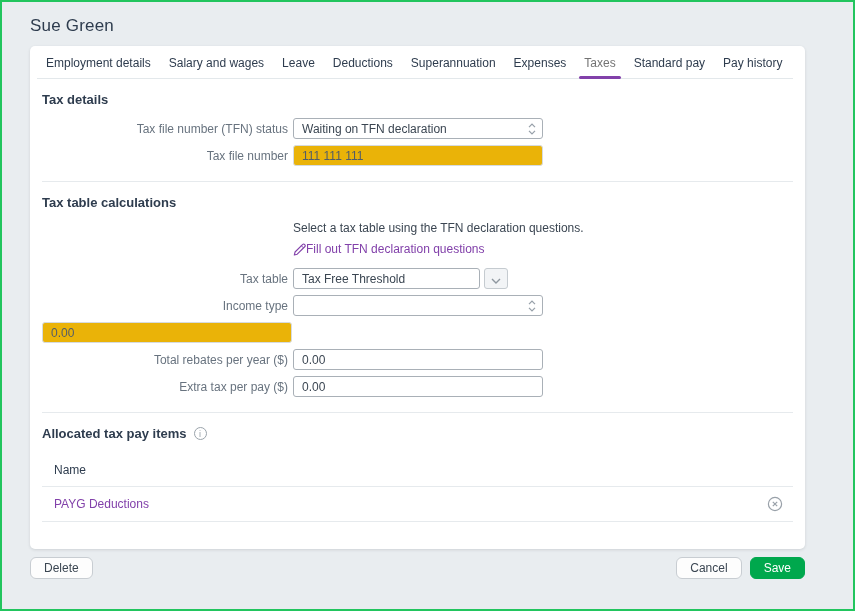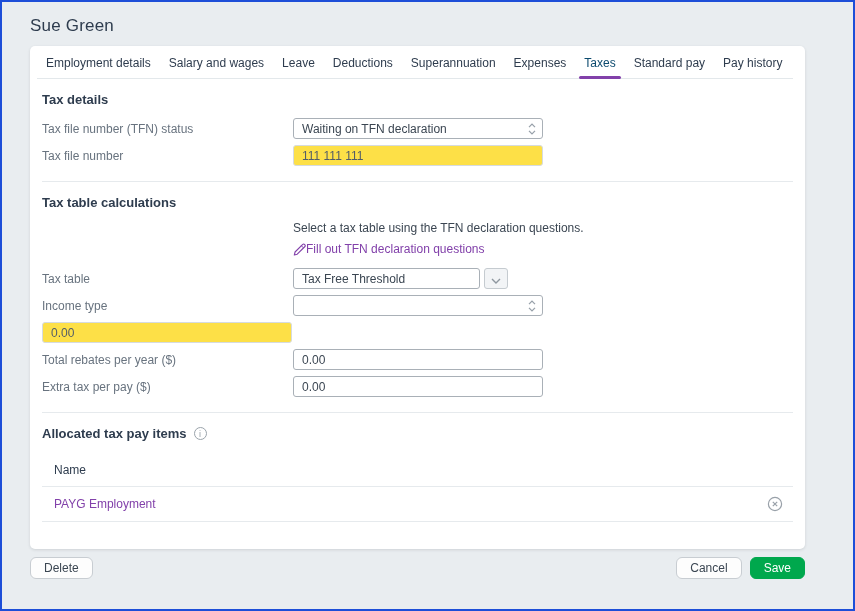--- a/index.html
+++ b/index.html
@@ -1,53 +1,53 @@
 <!DOCTYPE html>
 <html><head>
 <meta charset="utf-8">
 <style>
   * { margin:0; padding:0; box-sizing:border-box; }
   html,body { width:855px; height:611px; }
   body { font-family:"Liberation Sans", sans-serif; background:#fff; }
   .frame {
-    width:855px; height:611px; border:2px solid #1d4ed8;
+    width:855px; height:611px; border:2px solid #22c55e;
     background:#e9edf0; overflow:hidden; position:relative;
   }
   .page { padding:14px 24px 0 28px; }
   .page-title { font-size:17px; color:#2e3c4e; font-weight:400; letter-spacing:.2px; }
 
   
   .main-tabs { display:flex; margin-top:15px; width:775px; border-bottom:1px solid #d9dee3; margin-left:-9px; }
   .main-tab { padding:0 9px 8px 9px; font-size:12px; color:#2e3c4e; cursor:pointer; position:relative; margin-right:4px; white-space:nowrap; }
   .main-tab.active { color:#8241aa; }
   .main-tab.active::after { content:""; position:absolute; left:0; right:0; bottom:-1px; height:3px; background:#8241aa; border-radius:2px; }
 
   
   .card {
     width:775px; margin-top:10px; background:#fff; border-radius:5px;
     box-shadow:0 1px 3px rgba(40,50,60,.14); padding:10px 12px 0 12px;
   }
   .sub-tabs { display:flex; border-bottom:1px solid #e3e8eb; margin-left:-5px; }
   .sub-tab { padding:0 9px 8px 9px; font-size:12px; color:#2e3c4e; cursor:pointer; position:relative; white-space:nowrap; }
-  .sub-tab.active { color:#0c4a6e; }
+  .sub-tab.active { color:#737373; }
   .sub-tab.active::after { content:""; position:absolute; left:4px; right:4px; bottom:-1px; height:3px; background:#8241aa; border-radius:2px; }
 
   .section-heading { font-size:13px; font-weight:700; color:#2e3c4e; margin:13px 0 11px 0; display:flex; align-items:center; }
   .divider { height:1px; background:#e6eaed; margin-top:15px; }
 
   .form-row { display:flex; align-items:center; margin-bottom:6px; }
-  .form-label { width:246px; text-align:left; margin-right:5px; font-size:12px; color:#68737f; }
+  .form-label { width:246px; text-align:right; margin-right:5px; font-size:12px; color:#68737f; }
   .control { position:relative; width:250px;border-radius:9px; }
   .input, .selectbox {
     width:250px; height:21px; border:1px solid #a9b0b7; border-radius:3px;
     background:#fff; font-family:"Liberation Sans", sans-serif; font-size:12px;
     color:#3b4652; padding:0 8px; display:flex; align-items:center;
   }
   input.input { display:inline-block; line-height:19px; }
-  .input:disabled, .input.disabled, .selectbox.disabled { background:#fde047; border-color:#d6dbdf; color:#525d68; }
+  .input:disabled, .input.disabled, .selectbox.disabled { background:#eab308; border-color:#d6dbdf; color:#525d68; }
   .spinner-icon { position:absolute; right:7px; top:50%; transform:translateY(-50%); line-height:0; }
 
   .helper-text { font-size:12px; color:#3b4652; margin:0 0 7px 251px; }
   .declaration-link { display:flex; align-items:center; font-size:12px; color:#8241aa; margin:0 0 12px 251px; cursor:pointer; }
   .pencil-icon { line-height:0; }
 
   .combo { display:flex; gap:4px; width:250px; }
   .combo .input { width:187px; }
   .combo-btn {
     width:24px; height:21px; border:1px solid #c5cbd0; border-radius:3px;
@@ -194,21 +194,21 @@
       <div class="divider"></div>
 
       <div class="section-heading">
         <span>Allocated tax pay items</span>
         <span class="info-icon">i</span>
       </div>
 
       <div class="items-table">
         <div class="th-row">Name</div>
         <div class="item-row">
-          <span class="item-link">PAYG Employment</span>
+          <span class="item-link">PAYG Deductions</span>
           <span class="remove-btn">
             <svg width="16" height="16" viewBox="0 0 16 16">
                 <circle cx="8" cy="8" r="6.6" fill="none" stroke="#99a1a9" stroke-width="1.2"></circle>
                 <path d="M5.8 5.8 L10.2 10.2 M10.2 5.8 L5.8 10.2" stroke="#99a1a9" stroke-width="1.2"></path>
               </svg>
           </span>
         </div>
       </div>
 
       <div class="card-bottom-pad"></div>

